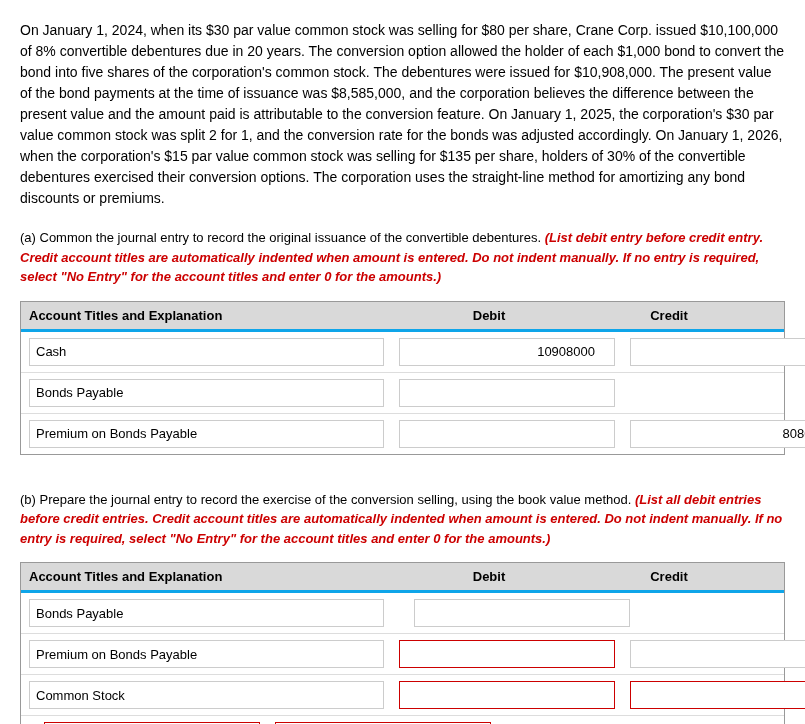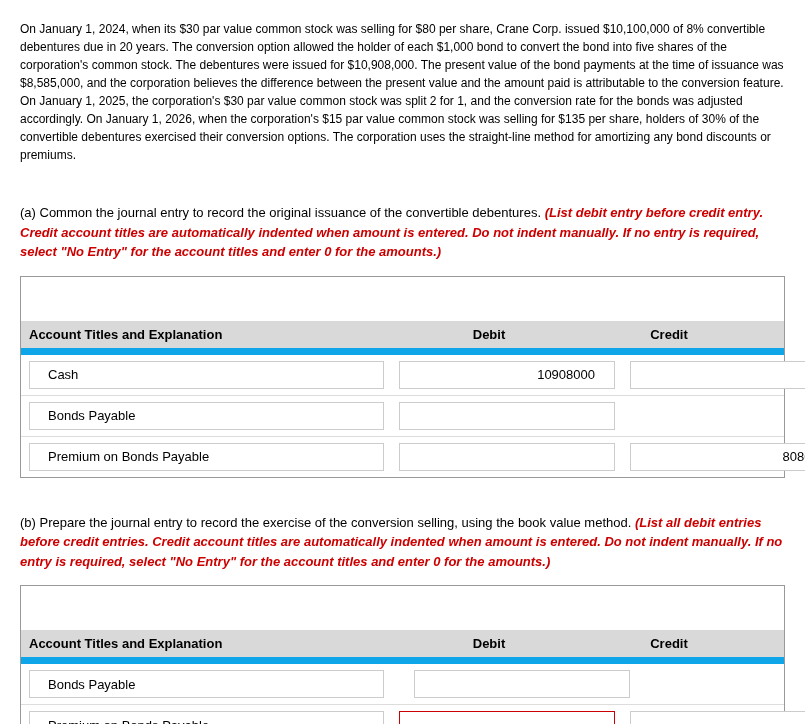--- a/index.html
+++ b/index.html
@@ -5,45 +5,44 @@
     * { box-sizing: border-box; margin: 0; padding: 0; }
     body {
       font-family: Arial, sans-serif;
       font-size: 13px;
       background: #fff;
       color: #000;
       padding: 20px;
       width: 805px;
     }
     .intro-text {
-      font-size: 12px;
+      font-size: 14px;
       line-height: 1.5;
-      margin-bottom: 24px;
+      margin-bottom: 4px;
     }
     .question-text {
       font-size: 13px;
       line-height: 1.5;
       margin-bottom: 14px;
     }
     .question-text .italic-red {
       color: #c00;
       font-style: italic;
       font-weight: bold;
     }
     .table-container {
       border: 1px solid #999;
       margin-bottom: 20px;
     }
     .table-header {
       display: flex;
       background: #d9d9d9;
-      border-bottom: 7px solid #0ea5e9;
+      border-bottom: 3px solid #0ea5e9;
       padding: 6px 8px;
       font-weight: bold;
-      margin-top: 44px;
     }
     .col-account {
       flex: 0 0 370px;
       font-size: 13px;
     }
     .col-debit {
       flex: 0 0 180px;
       text-align: center;
       font-size: 13px;
     }
@@ -59,21 +58,21 @@
       border-bottom: 1px solid #ddd;
     }
     .table-row:last-child {
       border-bottom: none;
     }
     .account-input {
       flex: 0 0 355px;
       height: 28px;
       border: 1px solid #ccc;
       background: #fff;
-      padding: 0 18px;
+      padding: 0 6px;
       font-size: 13px;
     }
     .amount-input {
       flex: 0 0 160px;
       height: 28px;
       border: 1px solid #ccc;
       background: #fff;
       padding: 0 19px;
       font-size: 13px;
       text-align: right;

